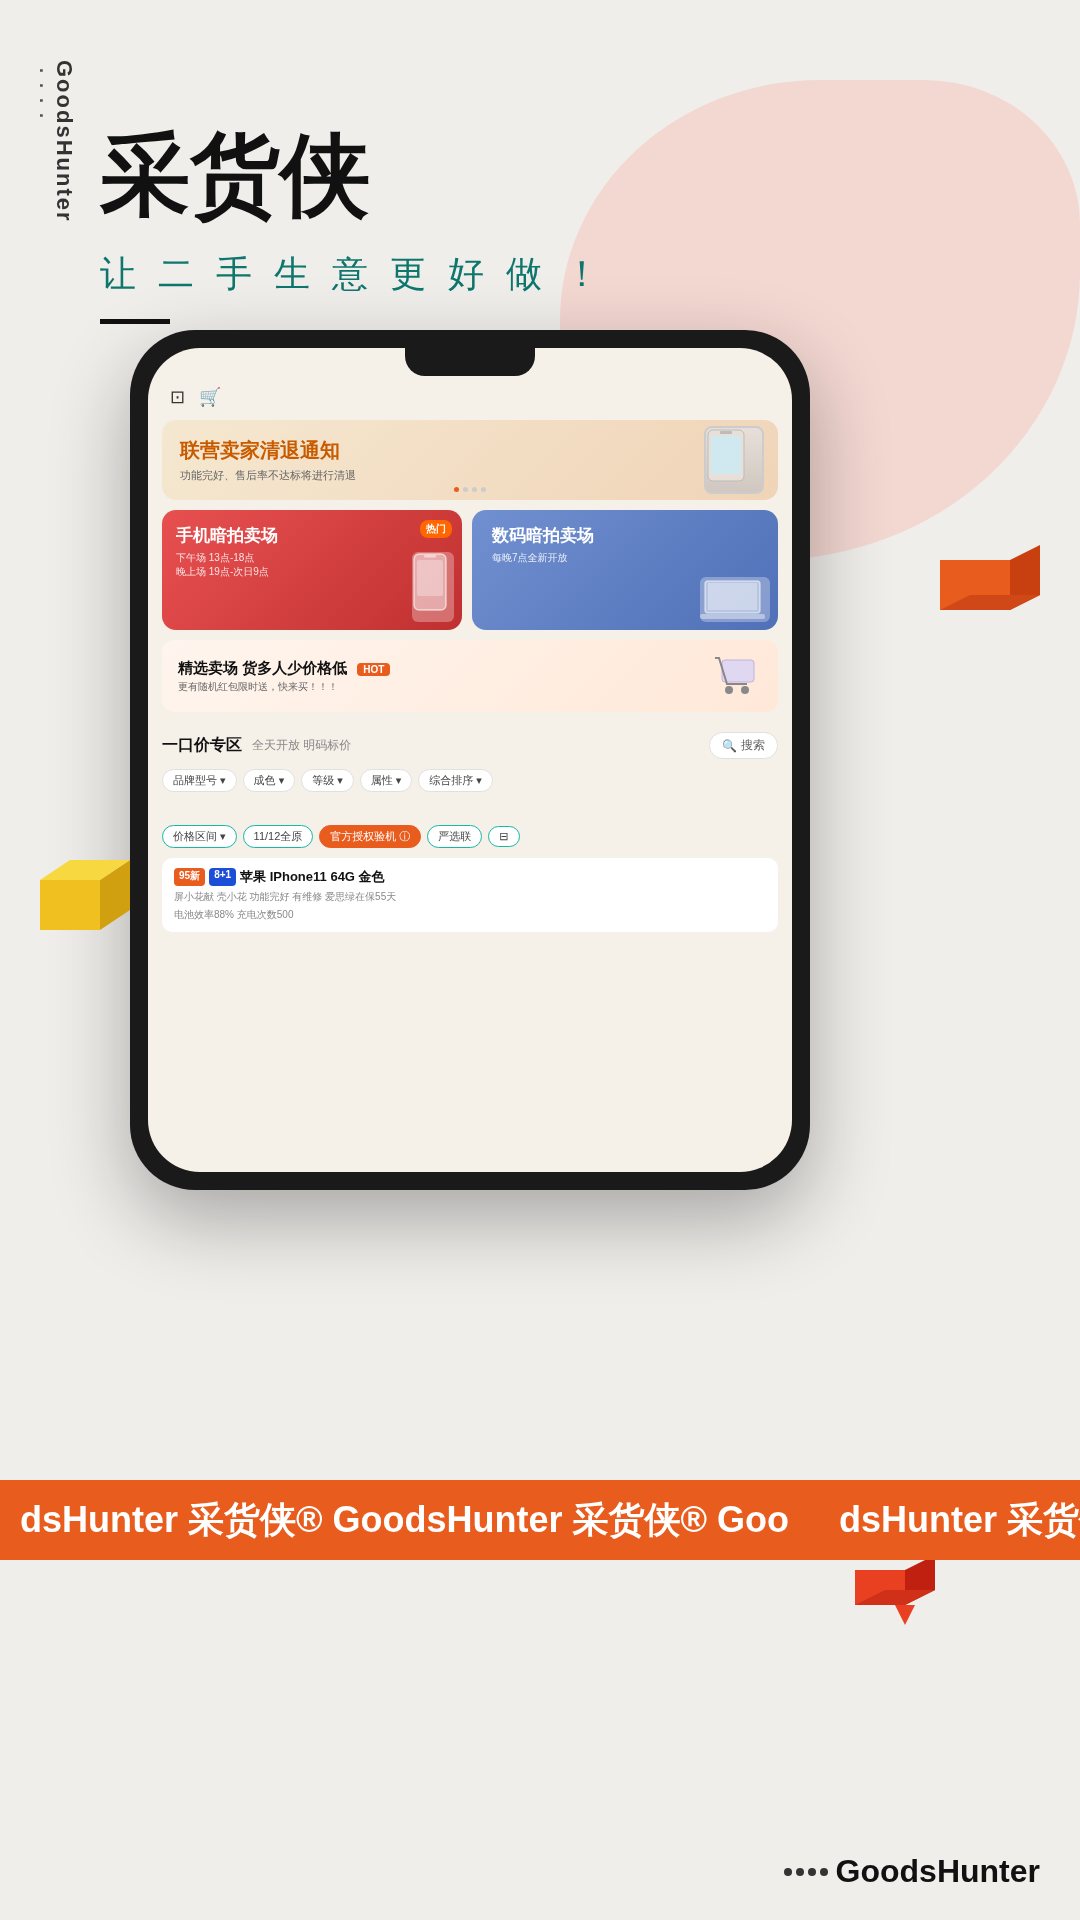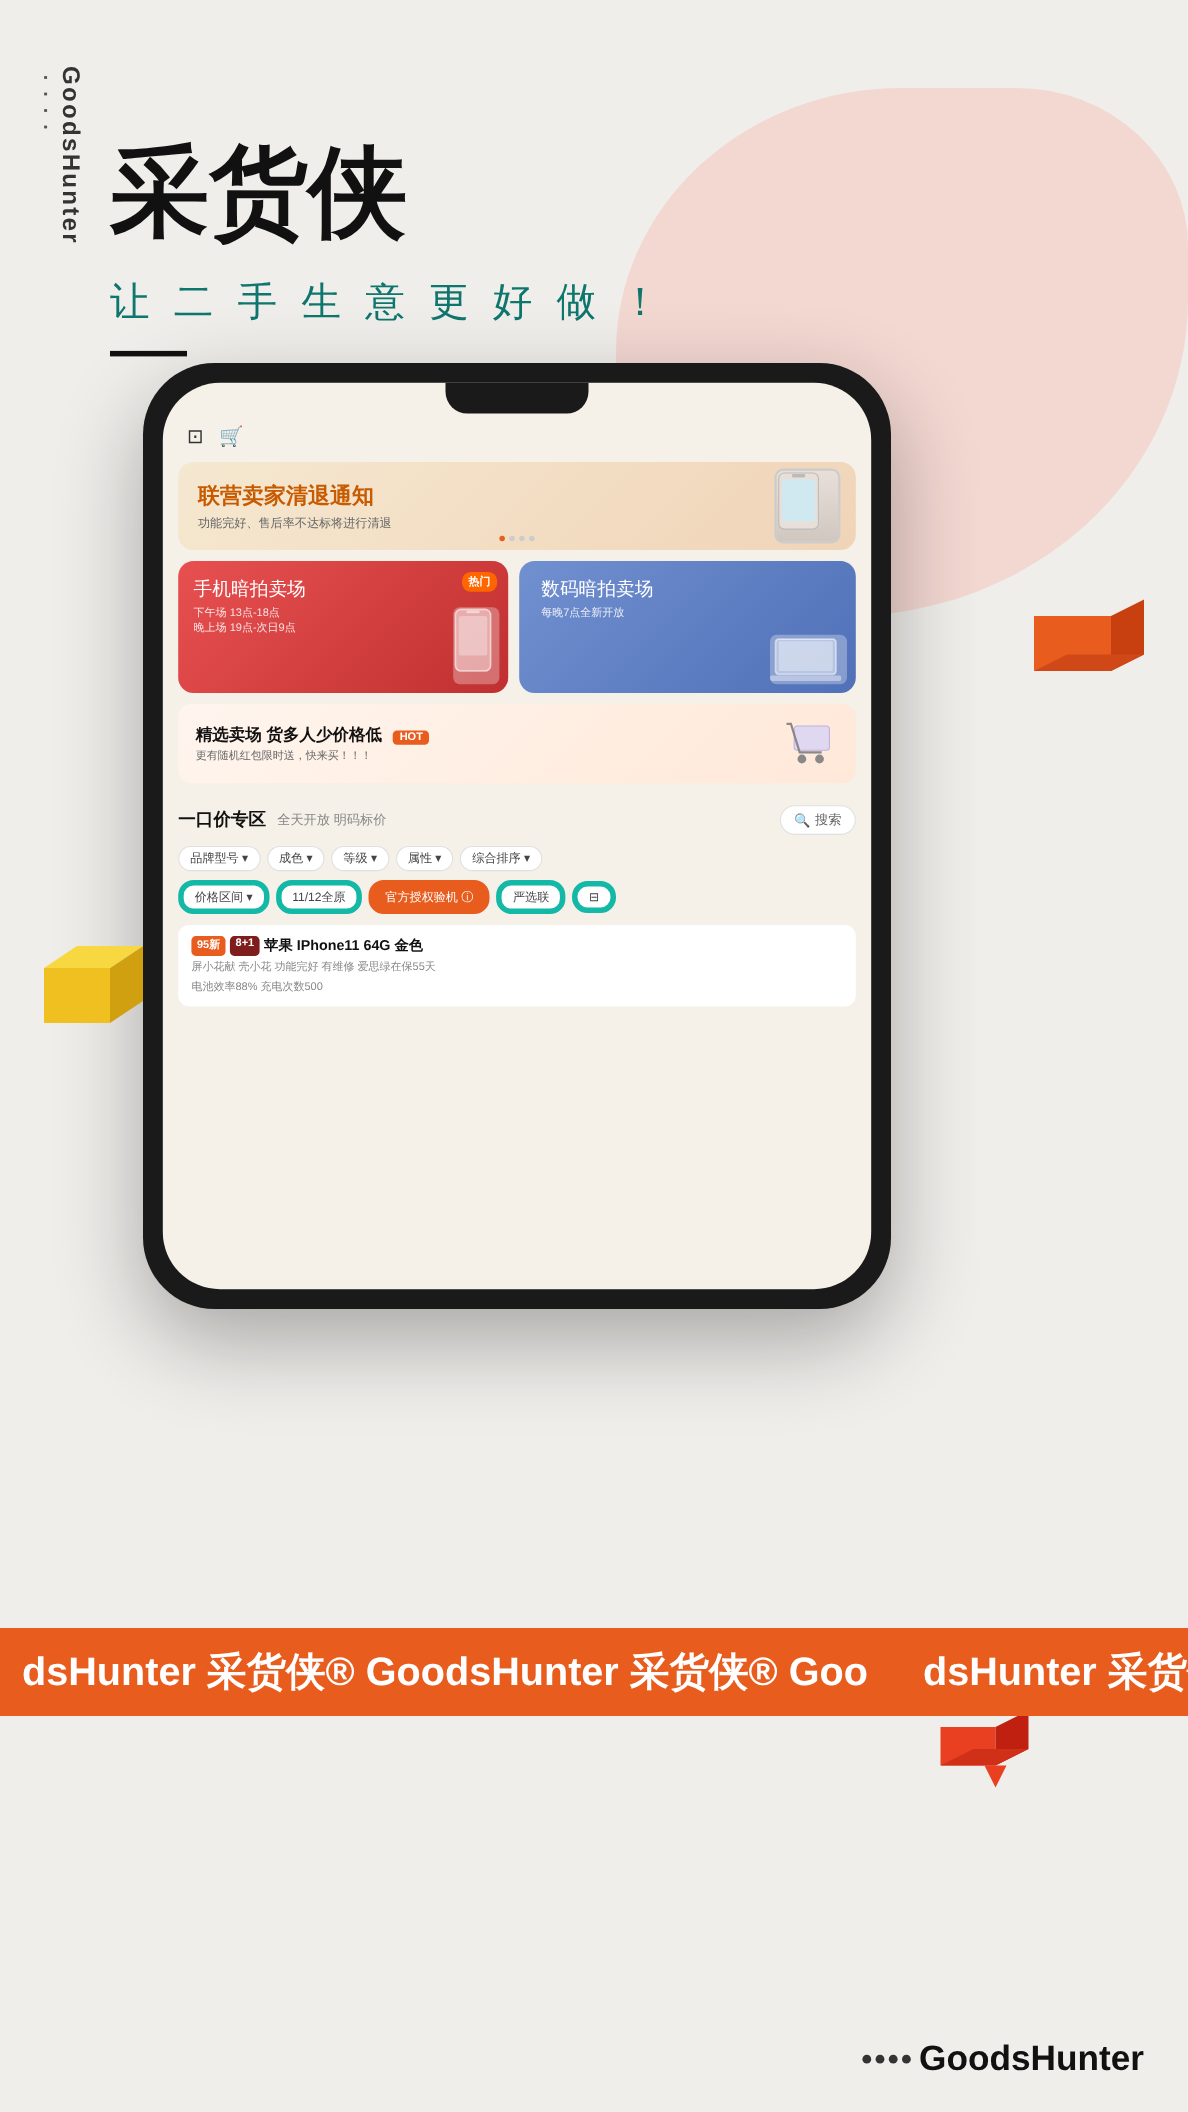--- a/index.html
+++ b/index.html
@@ -210,21 +210,21 @@
     }
     .cat-card.red {
       background: linear-gradient(135deg, #e85050, #c03030);
     }
     .cat-card.blue {
       background: linear-gradient(135deg, #7090d0, #5070b8);
       padding-left: 20px;
     }
     .cat-card h4 {
       font-size: 17px;
-      font-weight: 400;
+      font-weight: 700;
       color: #fff;
     }
     .cat-card p {
       font-size: 10px;
       color: rgba(255,255,255,0.85);
       margin-top: 4px;
       line-height: 1.4;
     }
     .hot-badge {
       position: absolute;
@@ -337,25 +337,26 @@
 
     
     .filter-row2 {
       display: flex;
       gap: 6px;
       padding: 4px 14px;
       align-items: center;
     }
     .filter-tag {
       background: #fff;
-      border: 5px solid #14b8a6;
+      border: 1px solid #14b8a6;
       border-radius: 14px;
       padding: 3px 10px;
       font-size: 11px;
       color: #444;
+      margin-top: 25px;
     }
     .filter-tag.active {
       background: #e85c1e;
       color: #fff;
       border-color: #e85c1e;
     }
 
     
     .product-item {
       margin: 6px 14px 4px;
@@ -372,21 +373,21 @@
       border-radius: 4px;
       padding: 1px 5px;
       font-size: 10px;
       font-weight: 700;
     }
     .ptag.grade {
       background: #e85c1e;
       color: #fff;
     }
     .ptag.count {
-      background: #7f1d1d;
+      background: #1d4ed8;
       color: #fff;
     }
     .product-name {
       font-size: 13px;
       font-weight: 600;
       color: #111;
     }
     .product-desc {
       font-size: 10px;
       color: #888;

